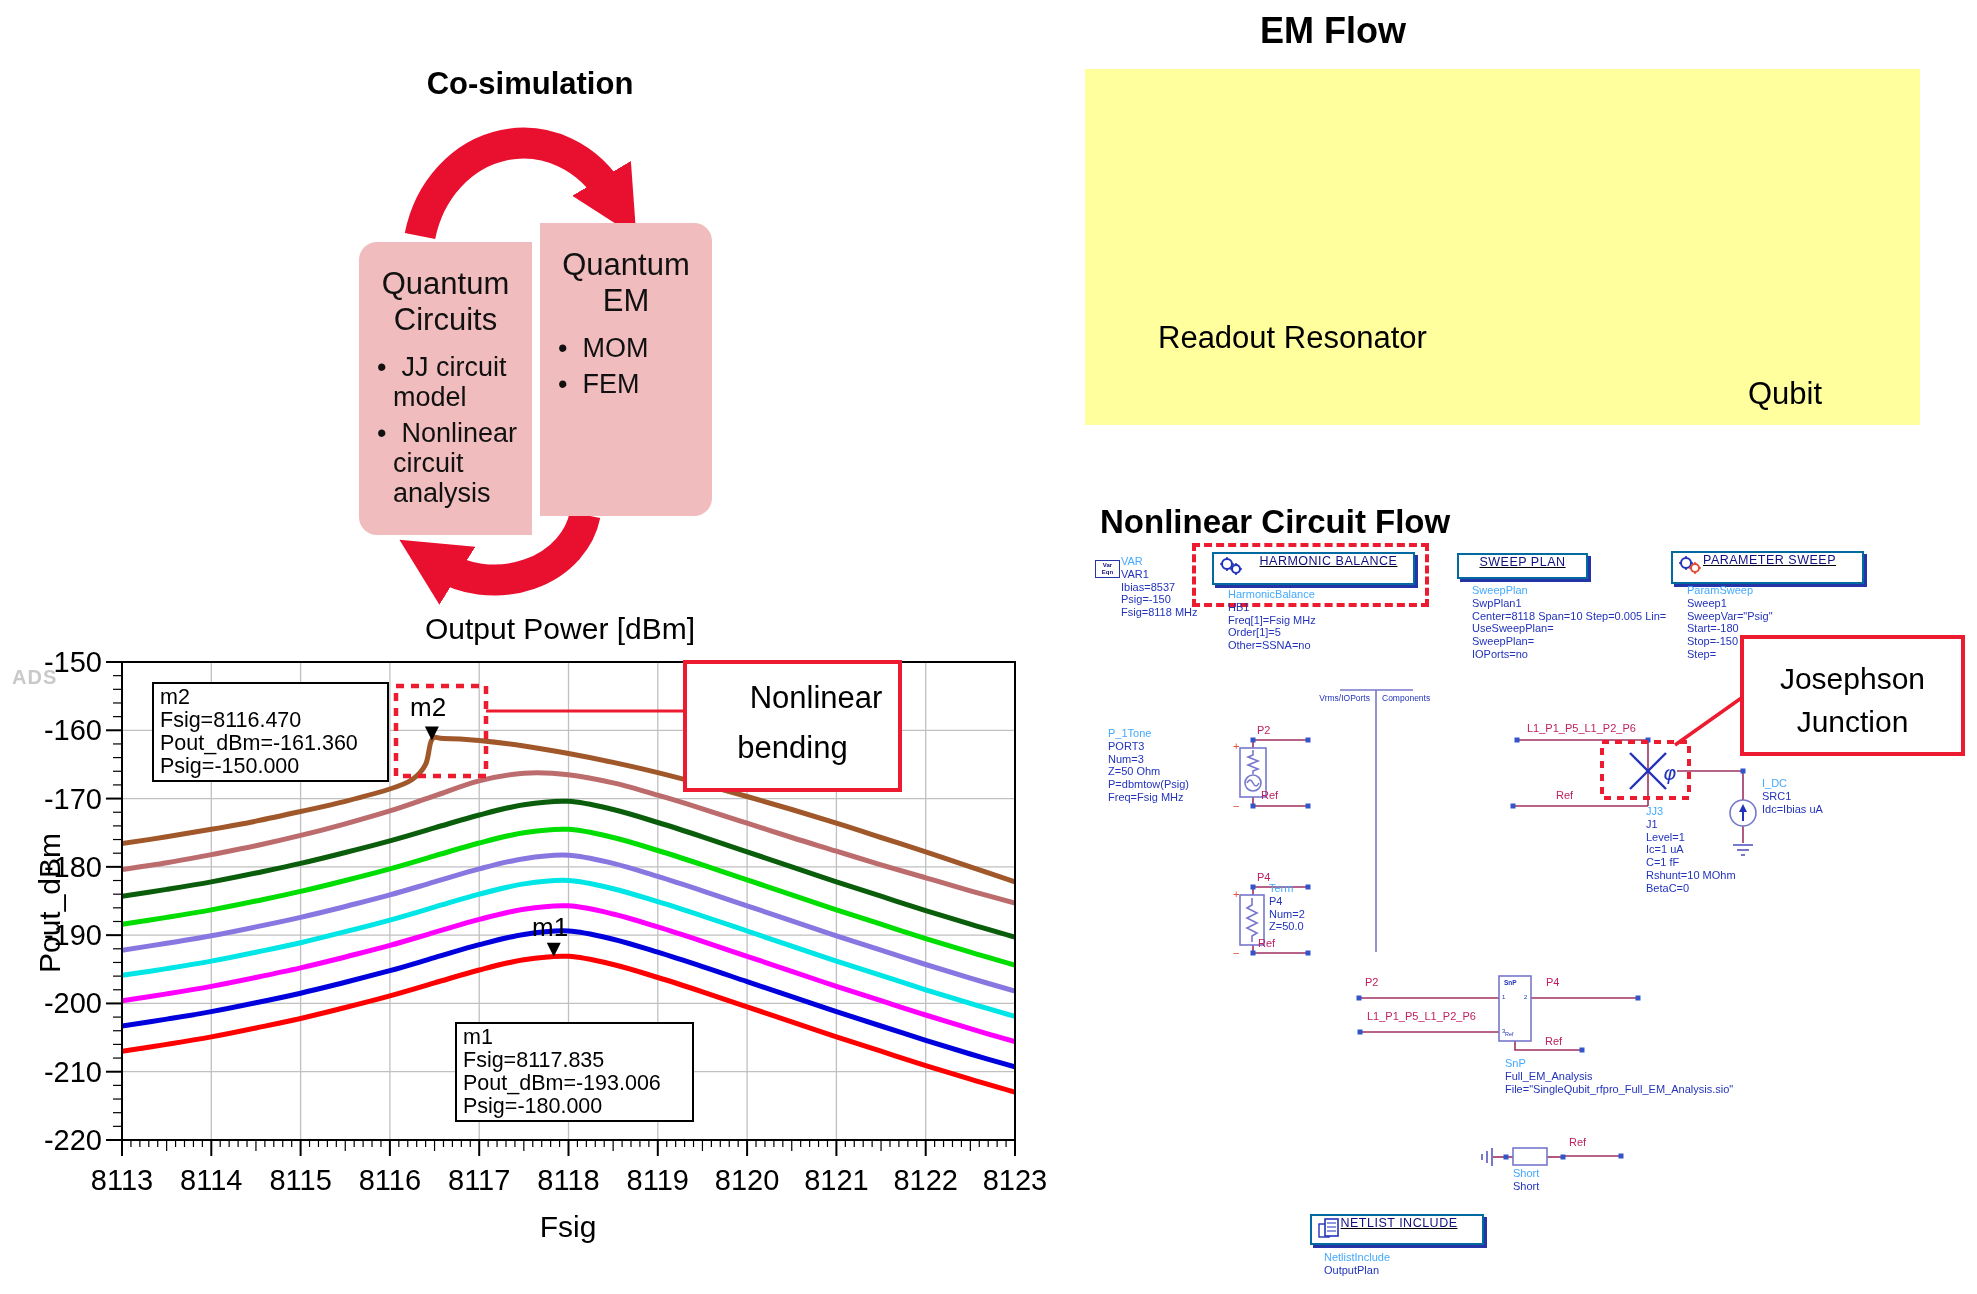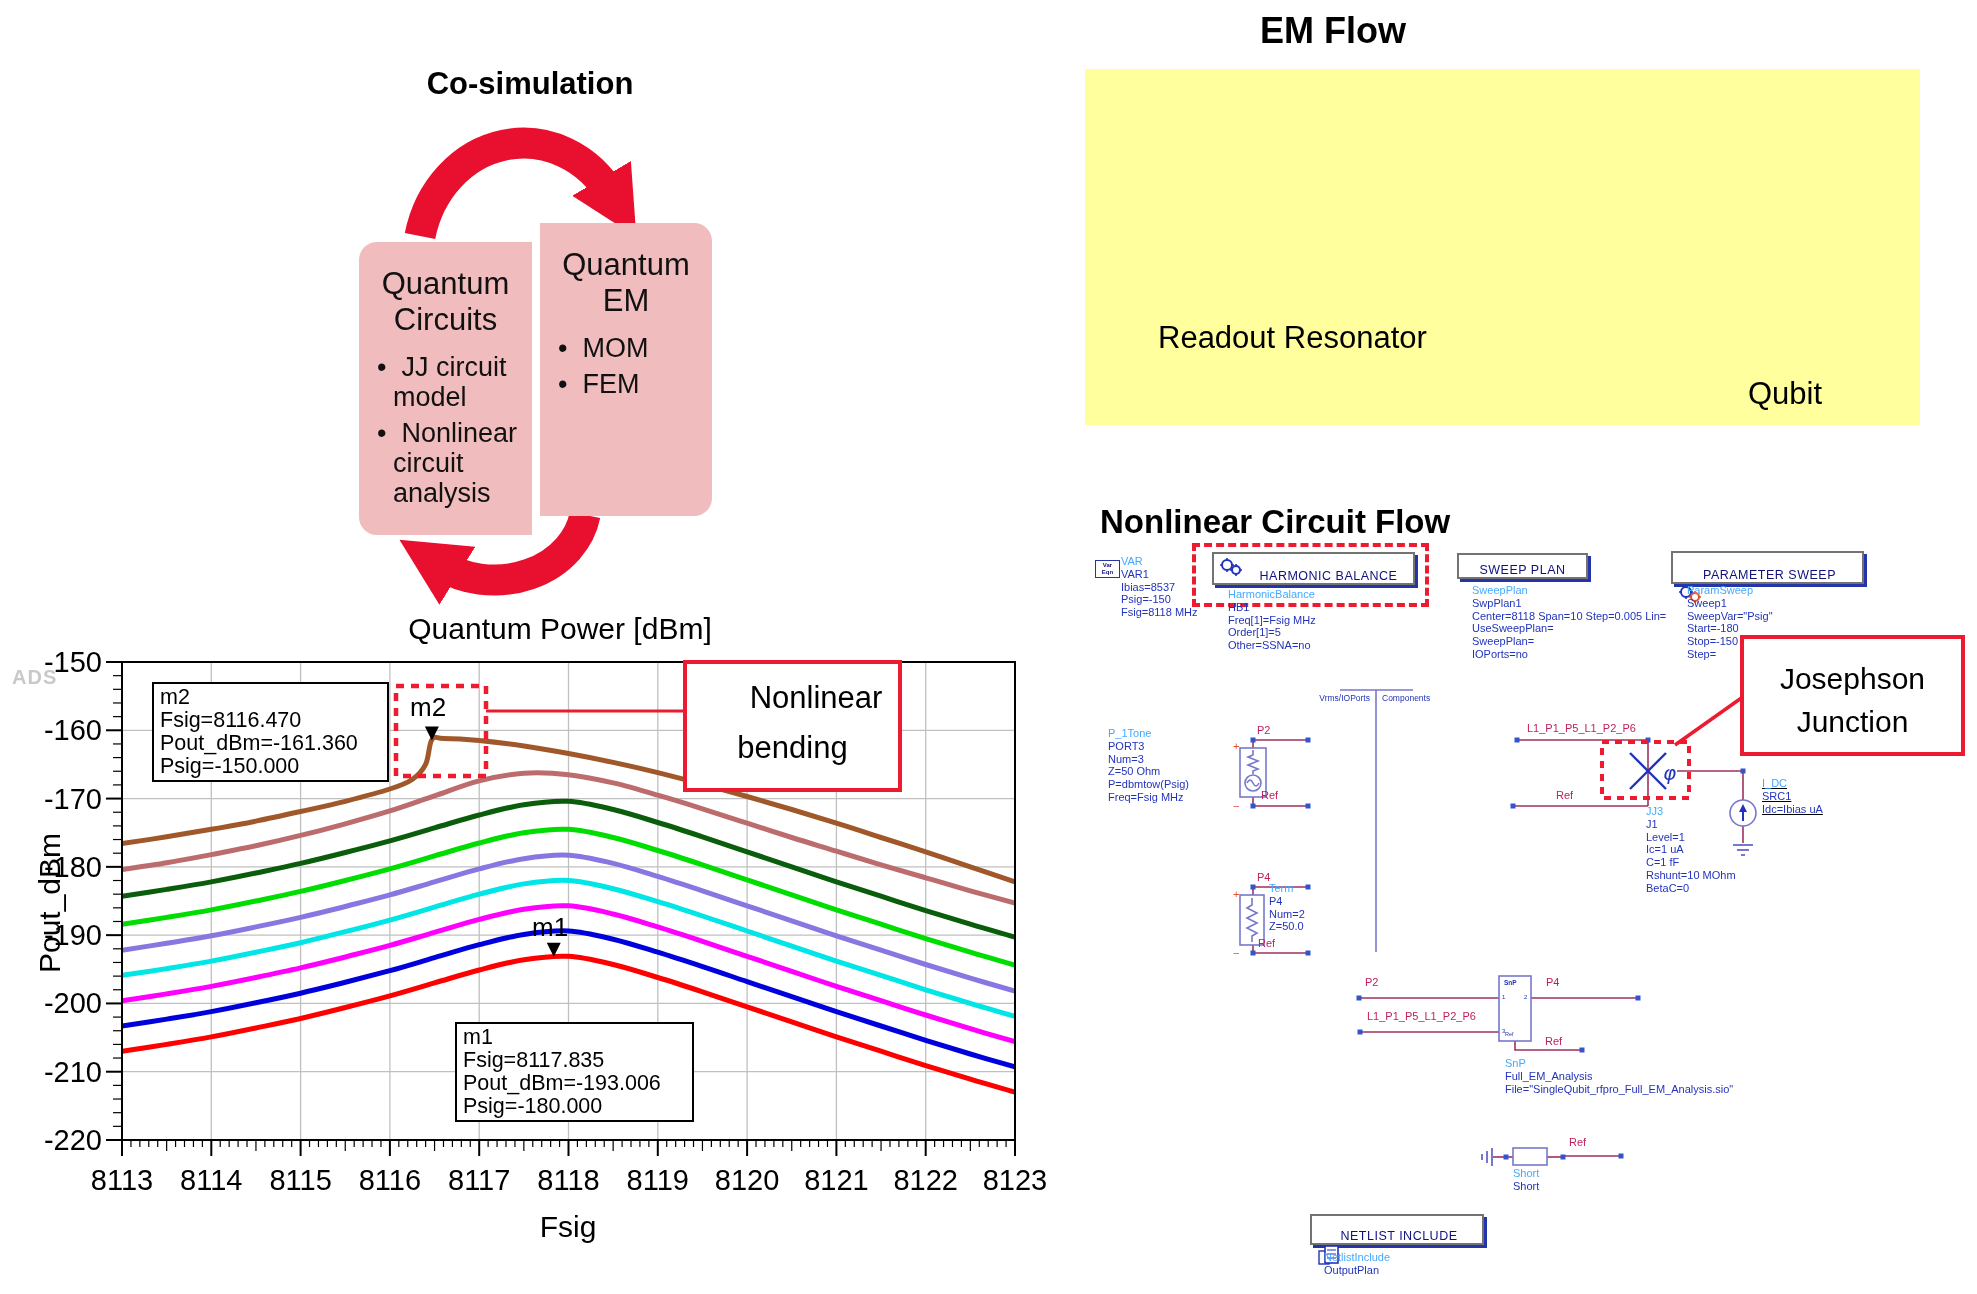--- a/index.html
+++ b/index.html
@@ -21,22 +21,22 @@
   .red-box{border:4px solid #ed1b2f;background:#fff;}
   .red-dash{border:4px dashed #ed1b2f;background:transparent;}
   .nl-text{font-size:31px;line-height:50px;text-align:center;padding-top:6px;}
   .ads{font-size:20px;font-weight:bold;color:#c9c9c9;letter-spacing:1px;}
   
   .em-title{font-size:36px;font-weight:bold;}
   .em-label{font-size:31px;}
   .yellow{background:#ffff9e;}
   
   .sch-title{font-size:33px;font-weight:bold;text-align:left;}
-  .blockbtn{background:#fff;border:2px solid #737373;box-shadow:3px 3px 0 #2535a8;
-            display:flex;align-items:flex-end;box-sizing:border-box;}
+  .blockbtn{background:#fff;border:2px solid #0369a1;box-shadow:3px 3px 0 #2535a8;
+            display:flex;align-items:flex-start;box-sizing:border-box;text-decoration:underline;}
   .blockbtn .lbl{flex:1;text-align:center;font-size:12.5px;color:#10107e;letter-spacing:.5px;white-space:nowrap;}
   .stack{font-size:11px;line-height:12.8px;white-space:nowrap;}
   .stack .type{color:#44aaff;}
   .stack .ln{color:#2233bb;}
   .netlbl{font-size:11px;color:#c02060;white-space:nowrap;}
   .treelbl{font-size:8.5px;color:#2233bb;white-space:nowrap;}
   .tiny{font-size:6px;color:#2233bb;white-space:nowrap;}
   .varicon{border:1.5px solid #2535a8;background:#fff;font-size:6px;line-height:6.5px;
            text-align:center;color:#10107e;font-weight:bold;box-sizing:border-box;padding-top:1px;}
   .jj-callout{font-size:30px;line-height:43px;text-align:center;padding-top:18px;}
@@ -429,21 +429,21 @@
     </ul>
   </div>
   <div class="abs pinkbox" style="left:540px;top:223px;width:172px;height:293px;border-radius:0 18px 18px 0;">
     <div class="bt">Quantum EM</div>
     <ul>
       <li>MOM</li>
       <li>FEM</li>
     </ul>
   </div>
 
-  <div class="abs axis-label" style="left:400px;top:612px;width:320px;">Quantum Power [dBm]</div>
+  <div class="abs axis-label" style="left:400px;top:612px;width:320px;">Output Power [dBm]</div>
   <div class="abs ads" style="left:12px;top:666px;">ADS</div>
   <div class="abs axis-label" style="left:-75px;top:886px;width:250px;transform:rotate(-90deg);">Pout_dBm</div>
   <div class="abs axis-label" style="left:468px;top:1210px;width:200px;">Fsig</div>
 
   <div class="abs marker-box" style="left:152px;top:682px;width:221px;">
       <div class="ln">m2</div>
       <div class="ln">Fsig=8116.470</div>
       <div class="ln">Pout_dBm=-161.360</div>
       <div class="ln">Psig=-150.000</div>
     </div>
@@ -577,21 +577,21 @@
     <div class="type">JJ3</div>
     <div>
         <div class="ln">J1</div>
         <div class="ln">Level=1</div>
         <div class="ln">Ic=1 uA</div>
         <div class="ln">C=1 fF</div>
         <div class="ln">Rshunt=10 MOhm</div>
         <div class="ln">BetaC=0</div>
       </div>
   </div>
-  <div class="abs stack" style="left:1762px;top:777px;text-decoration:underline;">
+  <div class="abs stack" style="left:1762px;top:777px;">
     <div class="type">I_DC</div>
     <div>
         <div class="ln">SRC1</div>
         <div class="ln">Idc=Ibias uA</div>
       </div>
   </div>
 
   <div class="abs netlbl" style="left:1365px;top:976px;">P2</div>
   <div class="abs netlbl" style="left:1367px;top:1010px;">L1_P1_P5_L1_P2_P6</div>
   <div class="abs netlbl" style="left:1546px;top:976px;">P4</div>

